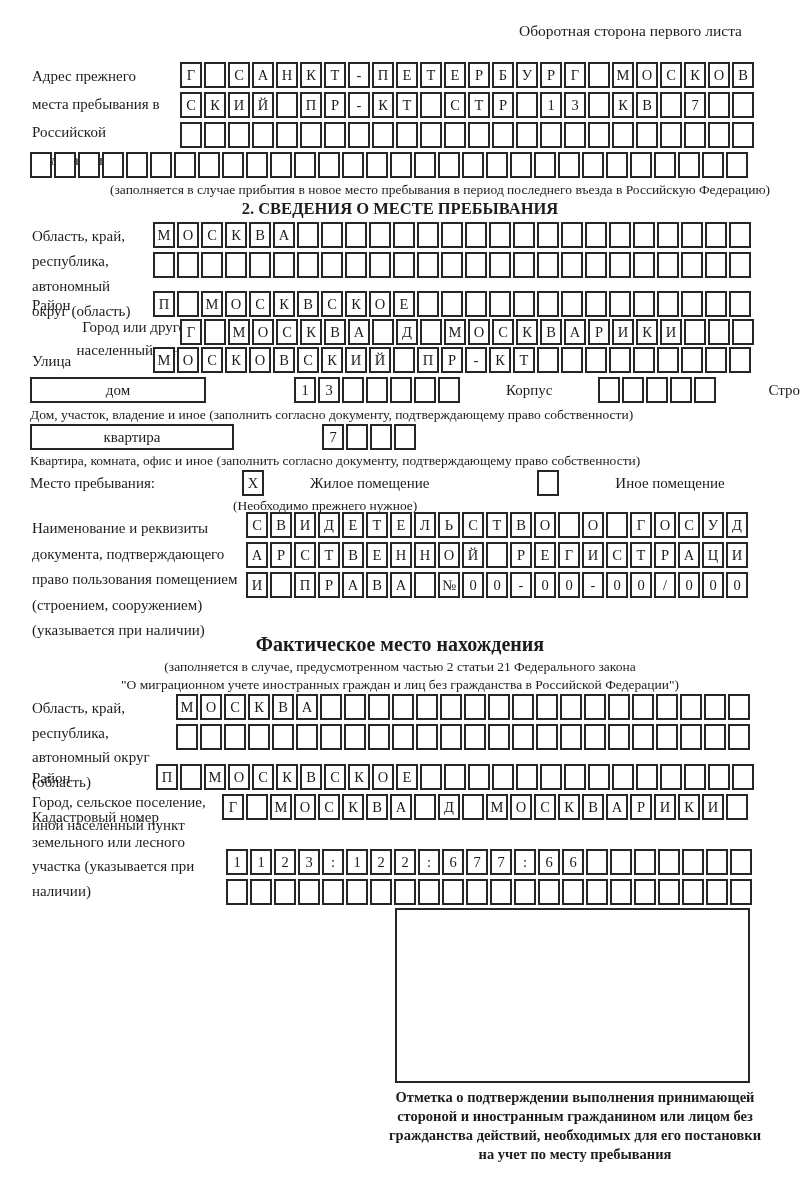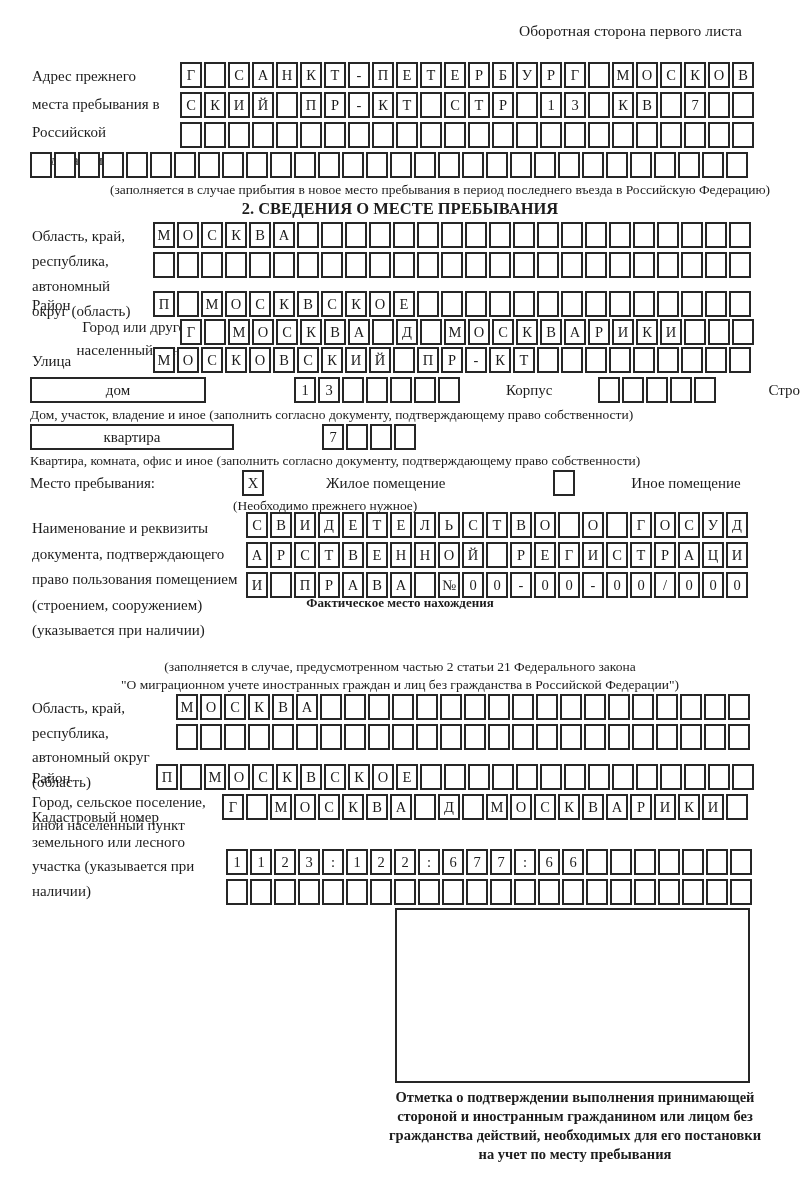--- a/index.html
+++ b/index.html
@@ -334,21 +334,21 @@
         <span class="cbox"></span>
         <span class="cbox"></span>
         <span class="cbox"></span>
       </span>
   </div>
   <div class="abs note" style="left:30px;top:452px;">Квартира, комната, офис и иное (заполнить согласно документу, подтверждающему право собственности)</div>
 
   <div class="abs flexrow" style="left:30px;top:470px;">
     <span class="inline-lbl" style="width:172px;">Место пребывания:</span>
     <span class="cbox">X</span>
-    <span class="inline-lbl" style="margin-left:20px;">Жилое помещение</span>
+    <span class="inline-lbl" style="margin-left:4px;">Жилое помещение</span>
     <span class="cbox" style="margin-left:68px;"></span>
     <span class="inline-lbl" style="margin-left:14px;">Иное помещение</span>
     <span class="cbox" style="margin-left:64px;"></span>
     <span class="inline-lbl" style="margin-left:32px;">Организация</span>
   </div>
   <div class="abs note" style="left:233px;top:497px;">(Необходимо прежнего нужное)</div>
 
   <div class="abs lbl" style="left:32px;top:516px;width:215px;line-height:25.5px;">Наименование и реквизиты документа, подтверждающего право пользования помещением (строением, сооружением) (указывается при наличии)</div>
   <div class="abs" style="left:246px;top:512px;">
     <div class="crow">
@@ -415,21 +415,21 @@
         <span class="cbox">-</span>
         <span class="cbox">0</span>
         <span class="cbox">0</span>
         <span class="cbox">/</span>
         <span class="cbox">0</span>
         <span class="cbox">0</span>
         <span class="cbox">0</span>
       </div>
   </div>
 
-  <div class="abs center bold" style="top:595px;font-size:13px;">Фактическое место нахождения</div>
+  <div class="abs center bold" style="top:633px;font-size:20px;">Фактическое место нахождения</div>
   <div class="abs note center" style="top:658px;">(заполняется в случае, предусмотренном частью 2 статьи 21 Федерального закона</div>
   <div class="abs note center" style="top:676px;">"О миграционном учете иностранных граждан и лиц без гражданства в Российской Федерации")</div>
 
   <div class="abs lbl" style="left:32px;top:696px;width:150px;line-height:24.5px;">Область, край, республика, автономный округ (область)</div>
   <div class="abs" style="left:176px;top:694px;">
     <div class="crow">
         <span class="cbox">М</span>
         <span class="cbox">О</span>
         <span class="cbox">С</span>
         <span class="cbox">К</span>

